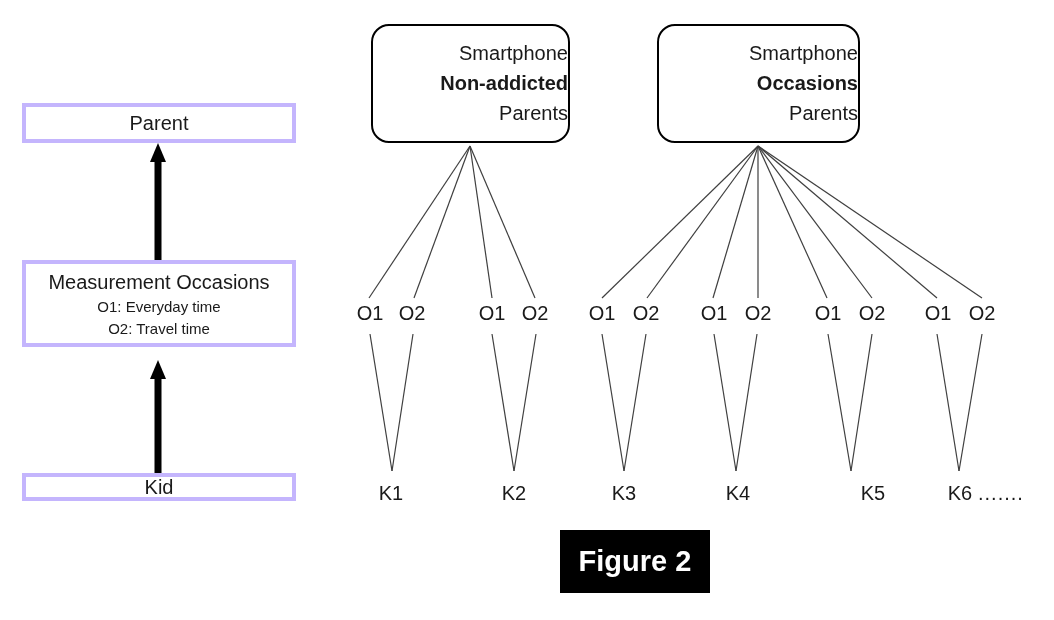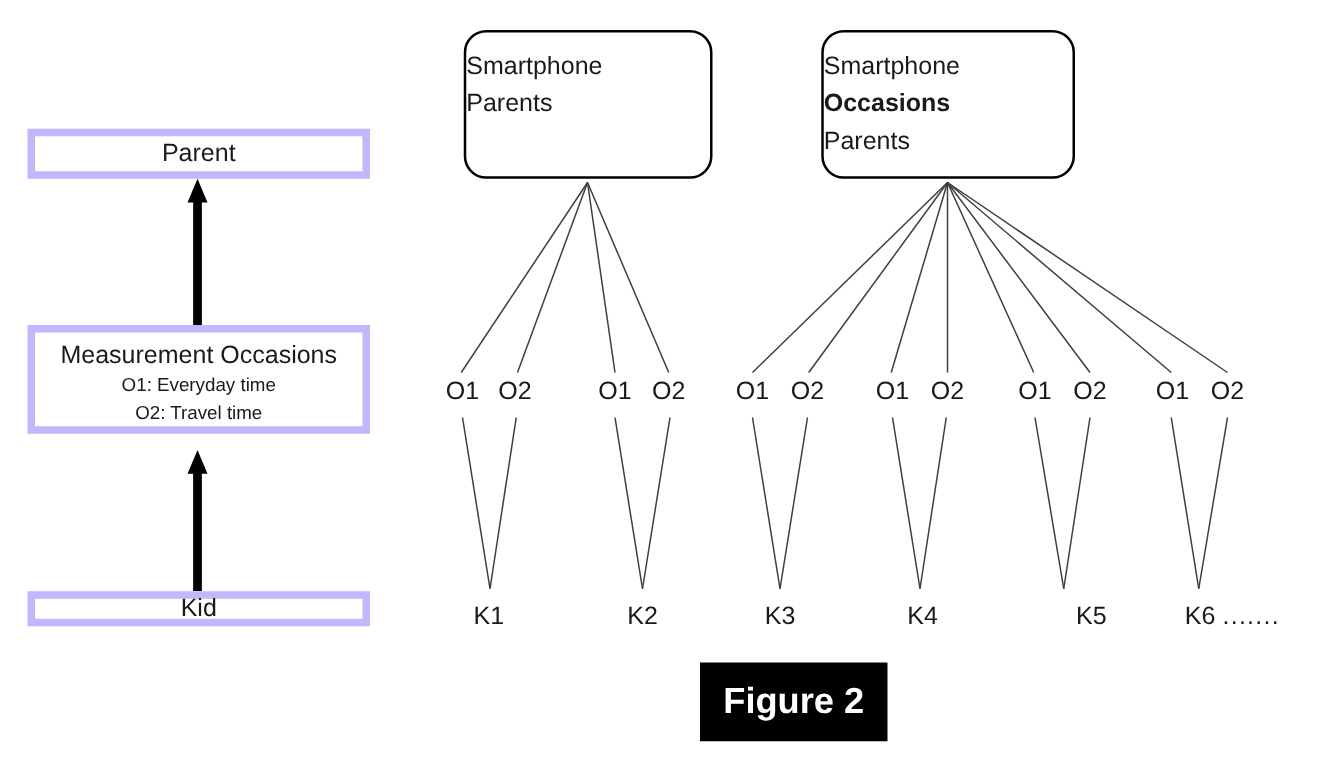--- a/index.html
+++ b/index.html
@@ -12,21 +12,21 @@
     color: #1a1a1a;
     overflow: hidden;
   }
   svg.lines-layer {
     position: absolute;
     left: 0; top: 0;
     width: 1054px; height: 620px;
   }
   .rectbox {
     position: absolute;
-    border: 6px solid #c4b5fd;
+    border: 4px solid #c4b5fd;
     background: #ffffff;
     box-sizing: border-box;
     display: flex;
     align-items: center;
     justify-content: center;
     text-align: center;
   }
   .parent-box { left: 22px; top: 103px; width: 274px; height: 40px; font-size: 20px; }
   .kid-box    { left: 22px; top: 473px; width: 274px; height: 28px; font-size: 20px; }
   .measurement-box {
@@ -36,21 +36,21 @@
     padding-top: 4px;
   }
   .measurement-title { font-size: 20px; line-height: 28px; }
   .measurement-sub   { font-size: 15px; line-height: 22px; }
   .roundbox {
     position: absolute;
     border: 2px solid #000000;
     border-radius: 18px;
     background: #ffffff;
     box-sizing: border-box;
-    text-align: left;
+    text-align: right;
     font-size: 20px;
     line-height: 30px;
     padding-top: 12px;
   }
   .group1-box { left: 371px; top: 24px; width: 199px; height: 119px; }
   .group2-box { left: 657px; top: 24px; width: 203px; height: 119px; }
   .roundbox .bold-line { font-weight: bold; }
   .olabel, .klabel {
     position: absolute;
     transform: translateX(-50%);
@@ -149,20 +149,21 @@
     <div class="measurement-sub">O1: Everyday time</div>
     <div class="measurement-sub">O2: Travel time</div>
   </div>
 
   <div class="rectbox kid-box">
     <span>Kid</span>
   </div>
 
   <div class="roundbox group1-box">
     <div>Smartphone</div>
+    <div class="bold-line">Non-addicted</div>
     <div>Parents</div>
   </div>
 
   <div class="roundbox group2-box">
     <div>Smartphone</div>
     <div class="bold-line">Occasions</div>
     <div>Parents</div>
   </div>
 
   <div class="olabel" style="left:370px">O1</div>

